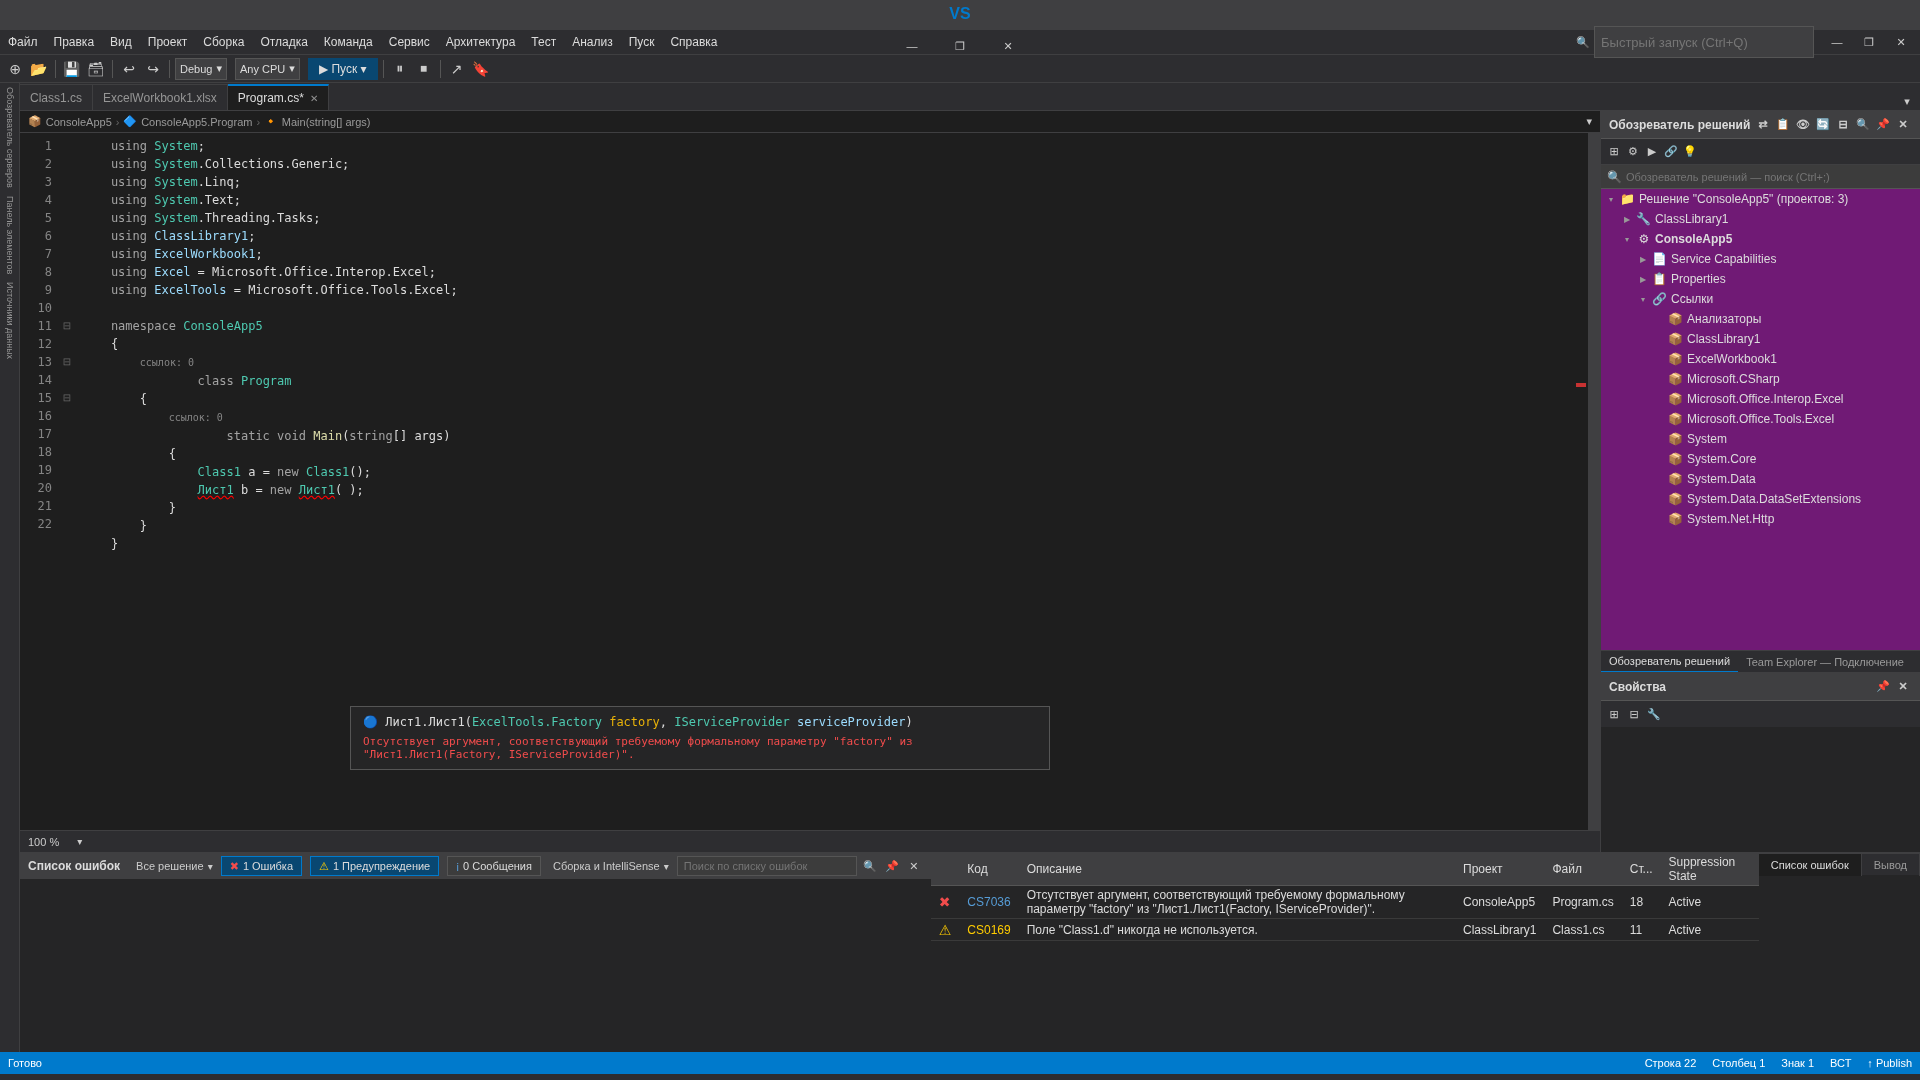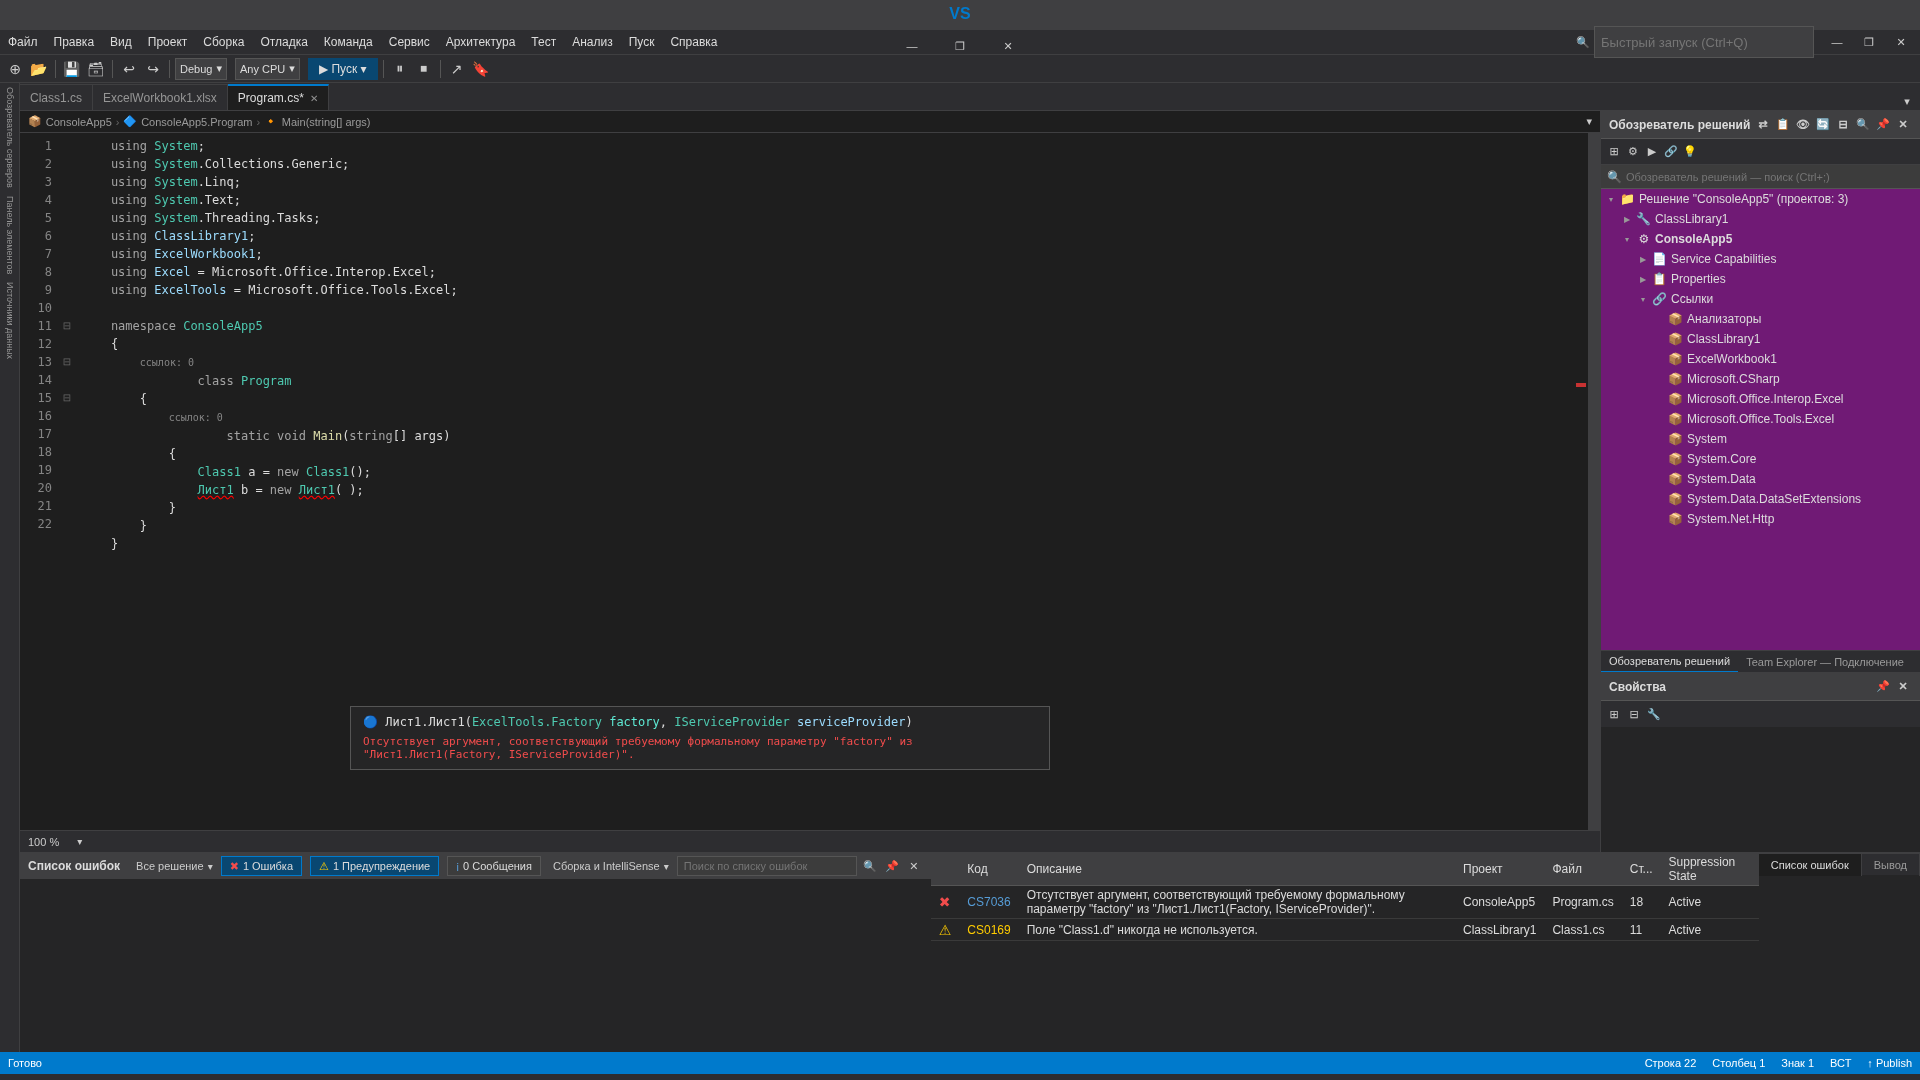--- a/index.html
+++ b/index.html
@@ -296,21 +296,21 @@
 
           <div style="width:14px;background:#1e1e1e;position:relative;">
             <div style="position:absolute;top:250px;right:2px;width:10px;height:4px;background:#c83232;"></div>
           </div>
 
           <div style="width:12px;background:#3f3f41;"></div>
 
           <div class="error-popup">
             <div class="error-popup-header">
               <span style="color:#569cd6;">🔵</span>
-              <span> Лист1.Лист1(<span style="color:#4ec9b0;">ExcelTools.Factory</span> <span style="color:#5eead4;margin-top:8px;">factory</span>, <span style="color:#4ec9b0;">IServiceProvider</span> <span style="color:#9cdcfe;">serviceProvider</span>)</span>
+              <span> Лист1.Лист1(<span style="color:#4ec9b0;">ExcelTools.Factory</span> <span style="color:#eab308;margin-top:8px;">factory</span>, <span style="color:#4ec9b0;">IServiceProvider</span> <span style="color:#9cdcfe;">serviceProvider</span>)</span>
             </div>
             <div class="error-popup-body">Отсутствует аргумент, соответствующий требуемому формальному параметру "factory" из "Лист1.Лист1(Factory, IServiceProvider)".</div>
           </div>
         </div>
 
         <div class="zoom-bar">
           <span class="zoom-label">100 %</span>
           <span style="color:#ccc;font-size:10px;cursor:pointer;">▾</span>
         </div>
       </div>

